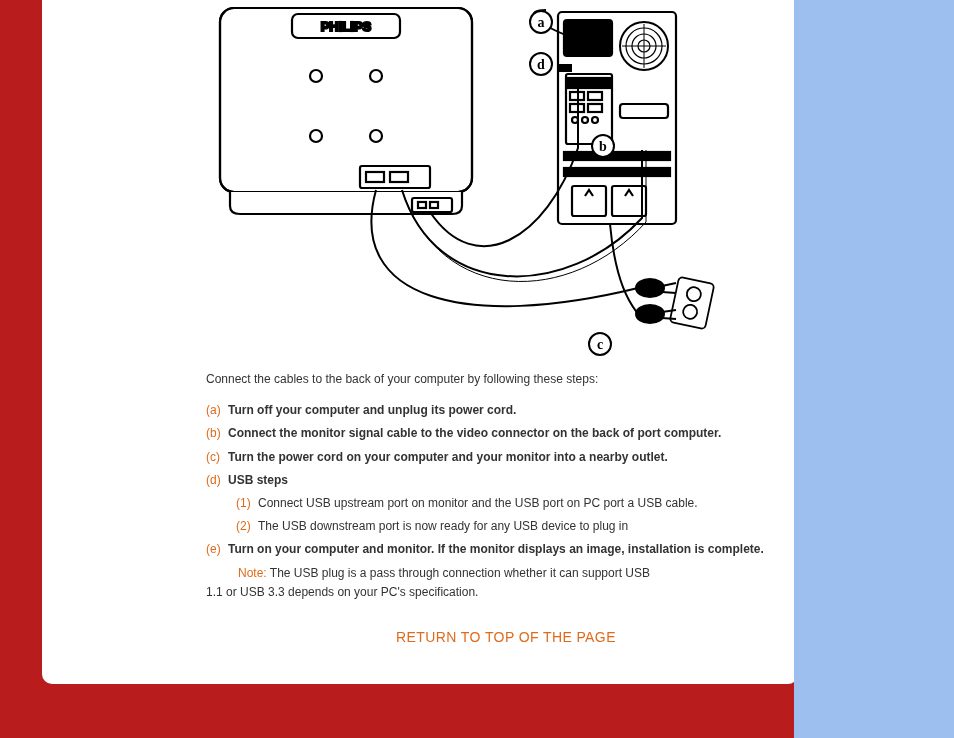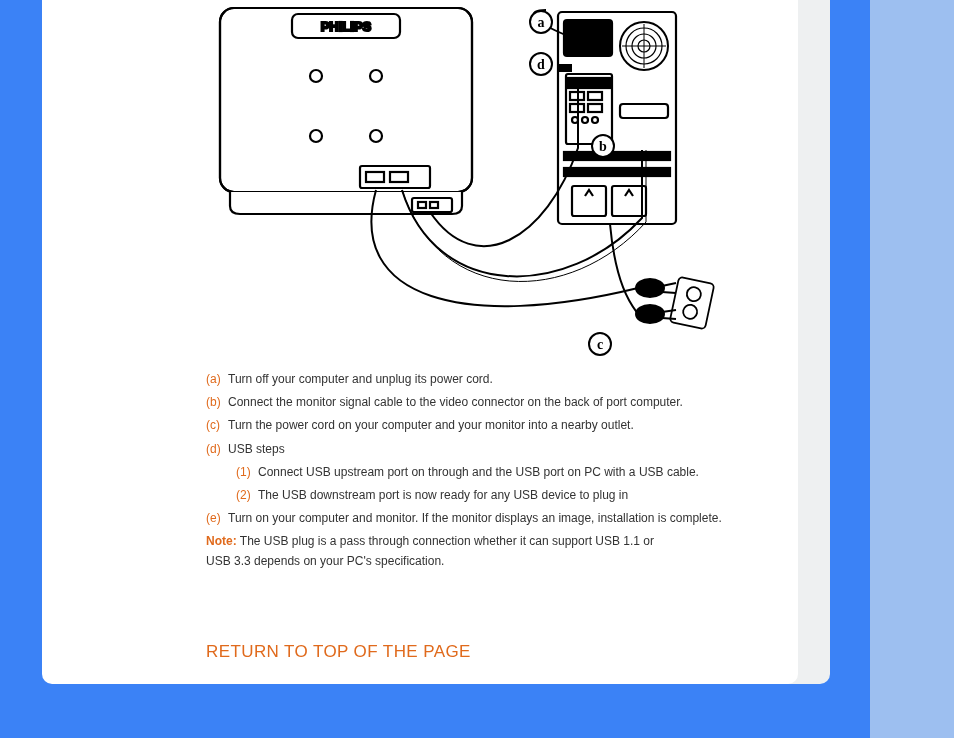--- a/index.html
+++ b/index.html
@@ -4,25 +4,25 @@
 <style>
   html, body {
     margin: 0;
     padding: 0;
     background: #9dbff0;
     font-family: Arial, Helvetica, sans-serif;
     font-size: 12px;
     color: #333;
   }
   .stage {
-    width: 870px;
+    width: 794px;
     height: 738px;
     position: relative;
     overflow: hidden;
-    background: #3b82f6;
+    background: #b91c1c;
   }
   .page {
     position: absolute;
     left: 42px;
     top: 0;
     width: 756px;
     height: 684px;
     background: #ffffff;
     border-radius: 0 0 10px 10px;
   }
@@ -48,32 +48,33 @@
     left: 164px;
     top: 370px;
     width: 600px;
     font-size: 12px;
     line-height: 1.6;
   }
   .content p { margin: 0 0 12px 0; }
   .steps { margin: 0; padding: 0; }
   .step { display: flex; margin-bottom: 4px; }
   .step-label { width: 22px; flex: none; color: #e06a1c; }
-  .step-text { flex: 1; }
+  .step-text { flex: 1; font-weight: bold; }
   .sub { margin-left: 30px; display: flex; margin-bottom: 4px; }
   .sub-label { width: 22px; flex: none; color: #e06a1c; }
   .sub-text { flex: 1; }
-  .note strong { color: #e06a1c; font-weight: bold; }
+  .note strong { color: #e06a1c; font-weight: normal; margin-left: 32px; }
   .note { margin-top: 14px; max-width: 460px; }
   .return-link {
     display: block;
+    text-align: center;
     color: #e06a1c;
-    font-size: 17px;
+    font-size: 14px;
     letter-spacing: 0.4px;
-    margin-top: 67px;
+    margin-top: 24px;
     text-decoration: none;
   }
 </style>
 </head>
 <body>
 
 <div class="stage">
   <div class="right-rail"></div>
 
   <div class="page">
@@ -184,41 +185,42 @@
             </g>
           <g>
               <circle cx="394" cy="344" r="11" fill="#fff" stroke="#000" stroke-width="2"></circle>
               <text x="394" y="349">c</text>
             </g>
         </g>
       </svg>
     </div>
 
     <div class="content">
+      <p>Connect the cables to the back of your computer by following these steps:</p>
 
       <div class="steps">
         <div class="step">
           <span class="step-label">(a)</span>
           <span class="step-text">Turn off your computer and unplug its power cord.</span>
         </div>
         <div class="step">
           <span class="step-label">(b)</span>
           <span class="step-text">Connect the monitor signal cable to the video connector on the back of port computer.</span>
         </div>
         <div class="step">
           <span class="step-label">(c)</span>
           <span class="step-text">Turn the power cord on your computer and your monitor into a nearby outlet.</span>
         </div>
         <div class="step">
           <span class="step-label">(d)</span>
           <span class="step-text">USB steps</span>
         </div>
         <div class="sub">
           <span class="sub-label">(1)</span>
-          <span class="sub-text">Connect USB upstream port on through and the USB port on PC with a USB cable.</span>
+          <span class="sub-text">Connect USB upstream port on monitor and the USB port on PC port a USB cable.</span>
         </div>
         <div class="sub">
           <span class="sub-label">(2)</span>
           <span class="sub-text">The USB downstream port is now ready for any USB device to plug in</span>
         </div>
         <div class="step">
           <span class="step-label">(e)</span>
           <span class="step-text">Turn on your computer and monitor. If the monitor displays an image, installation is complete.</span>
         </div>
       </div>

